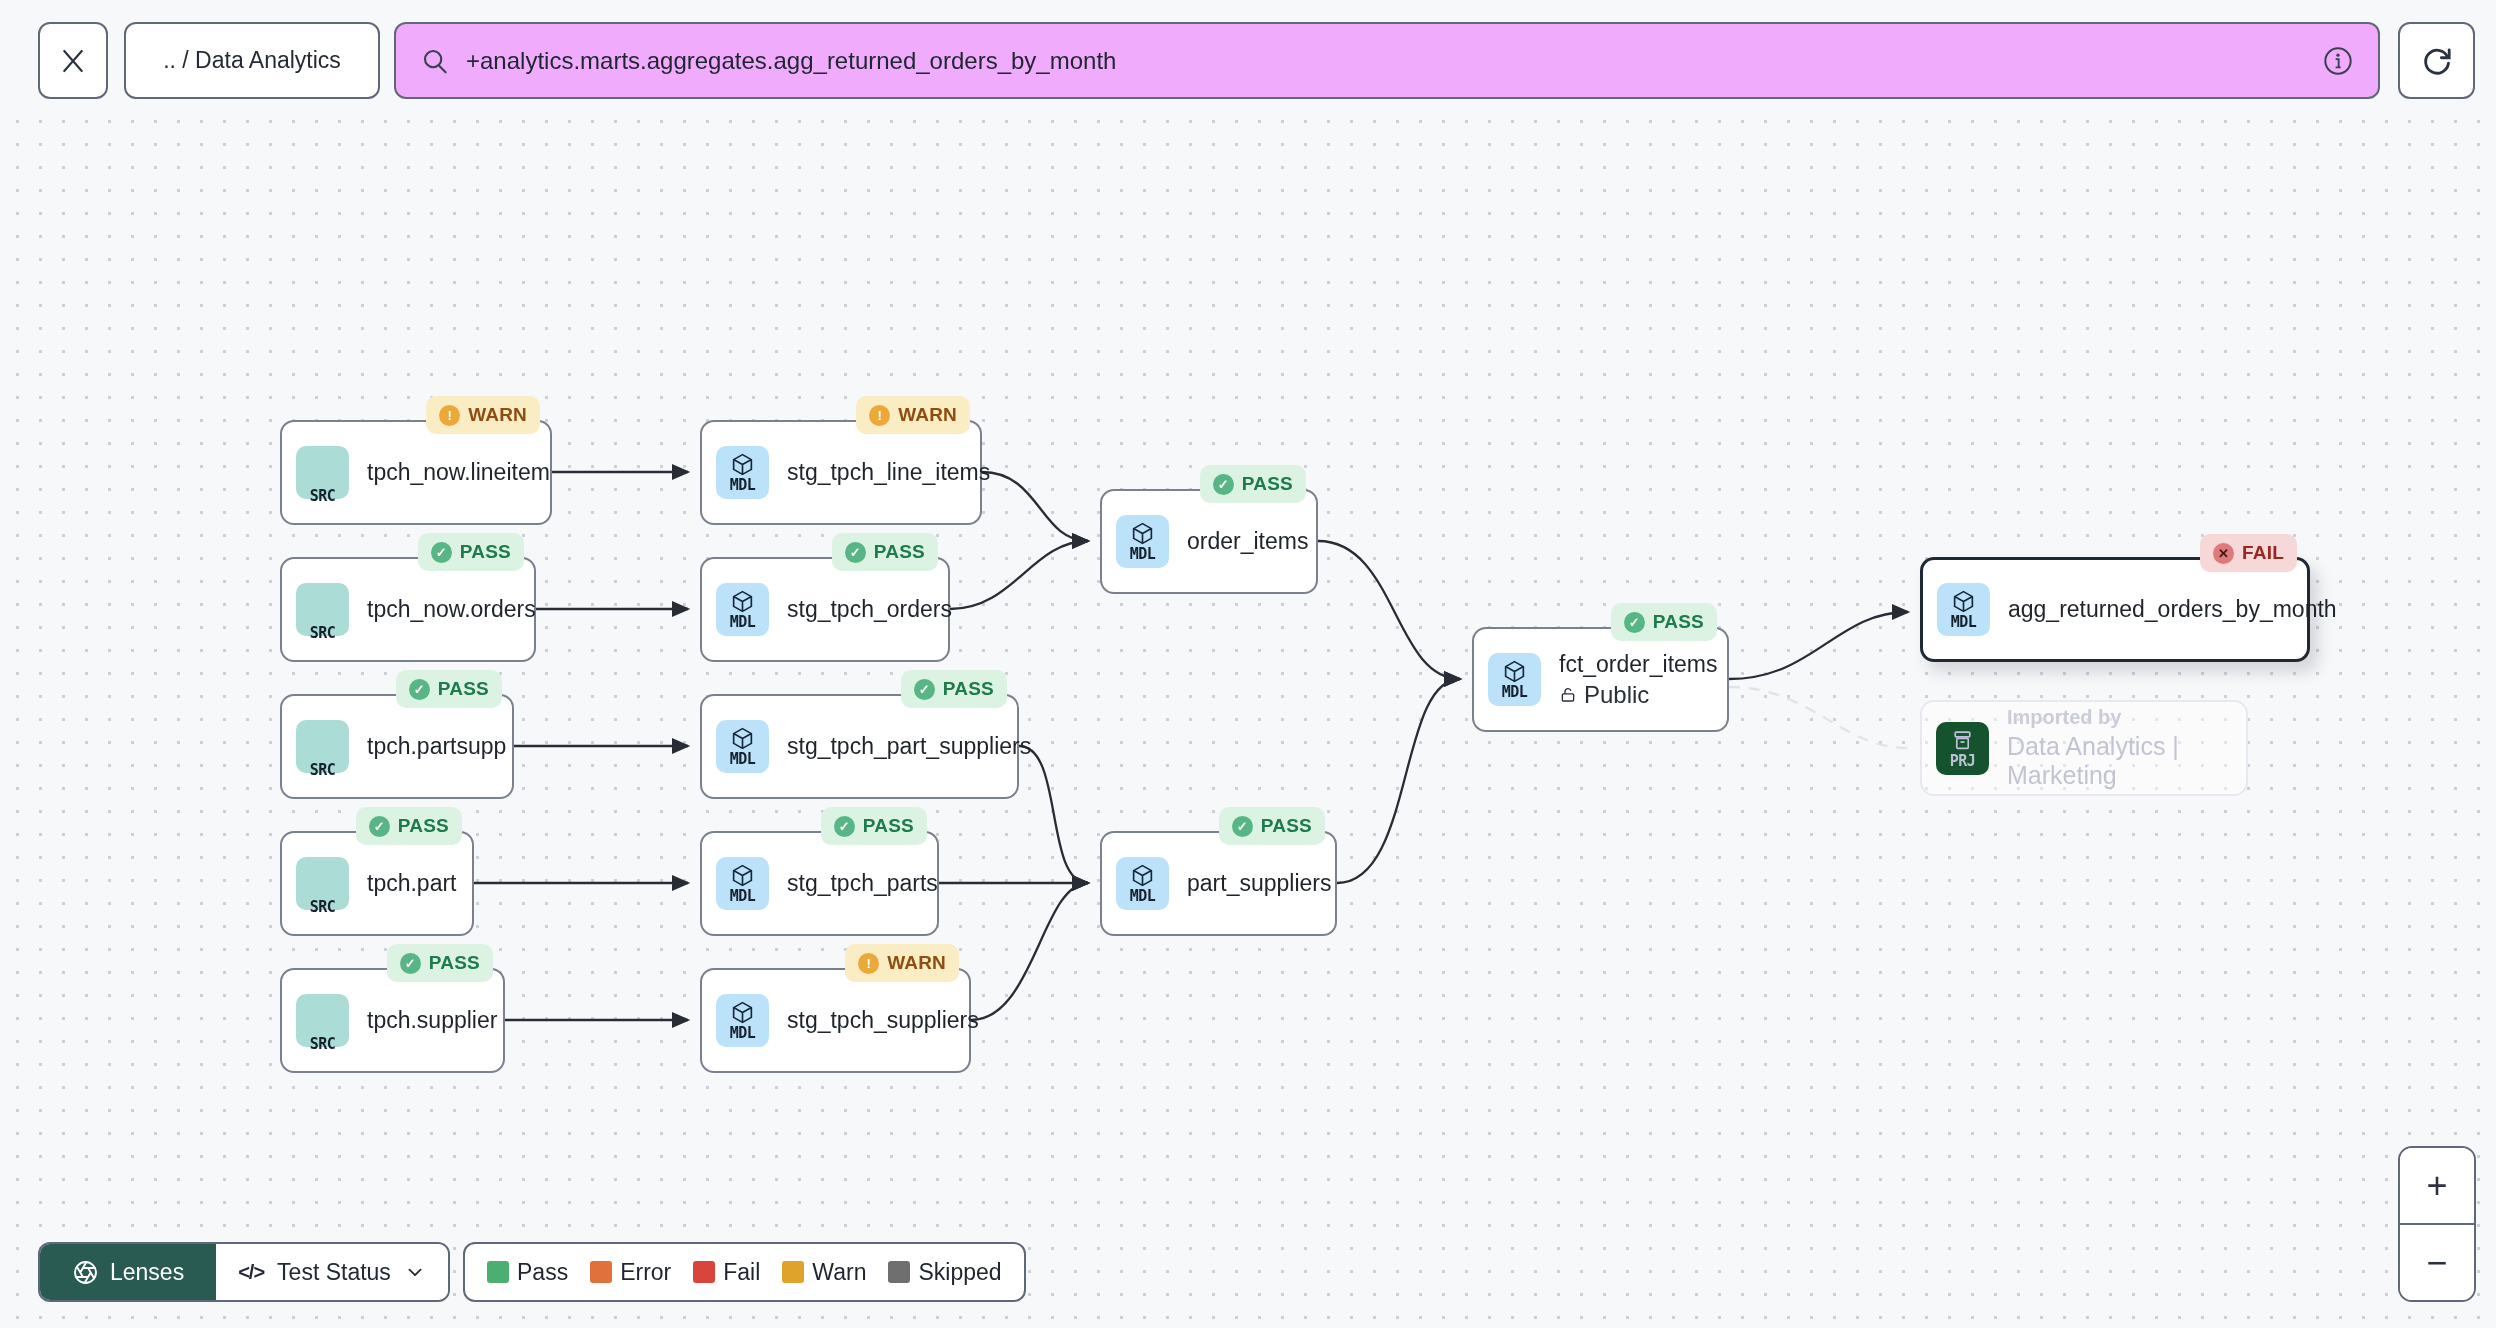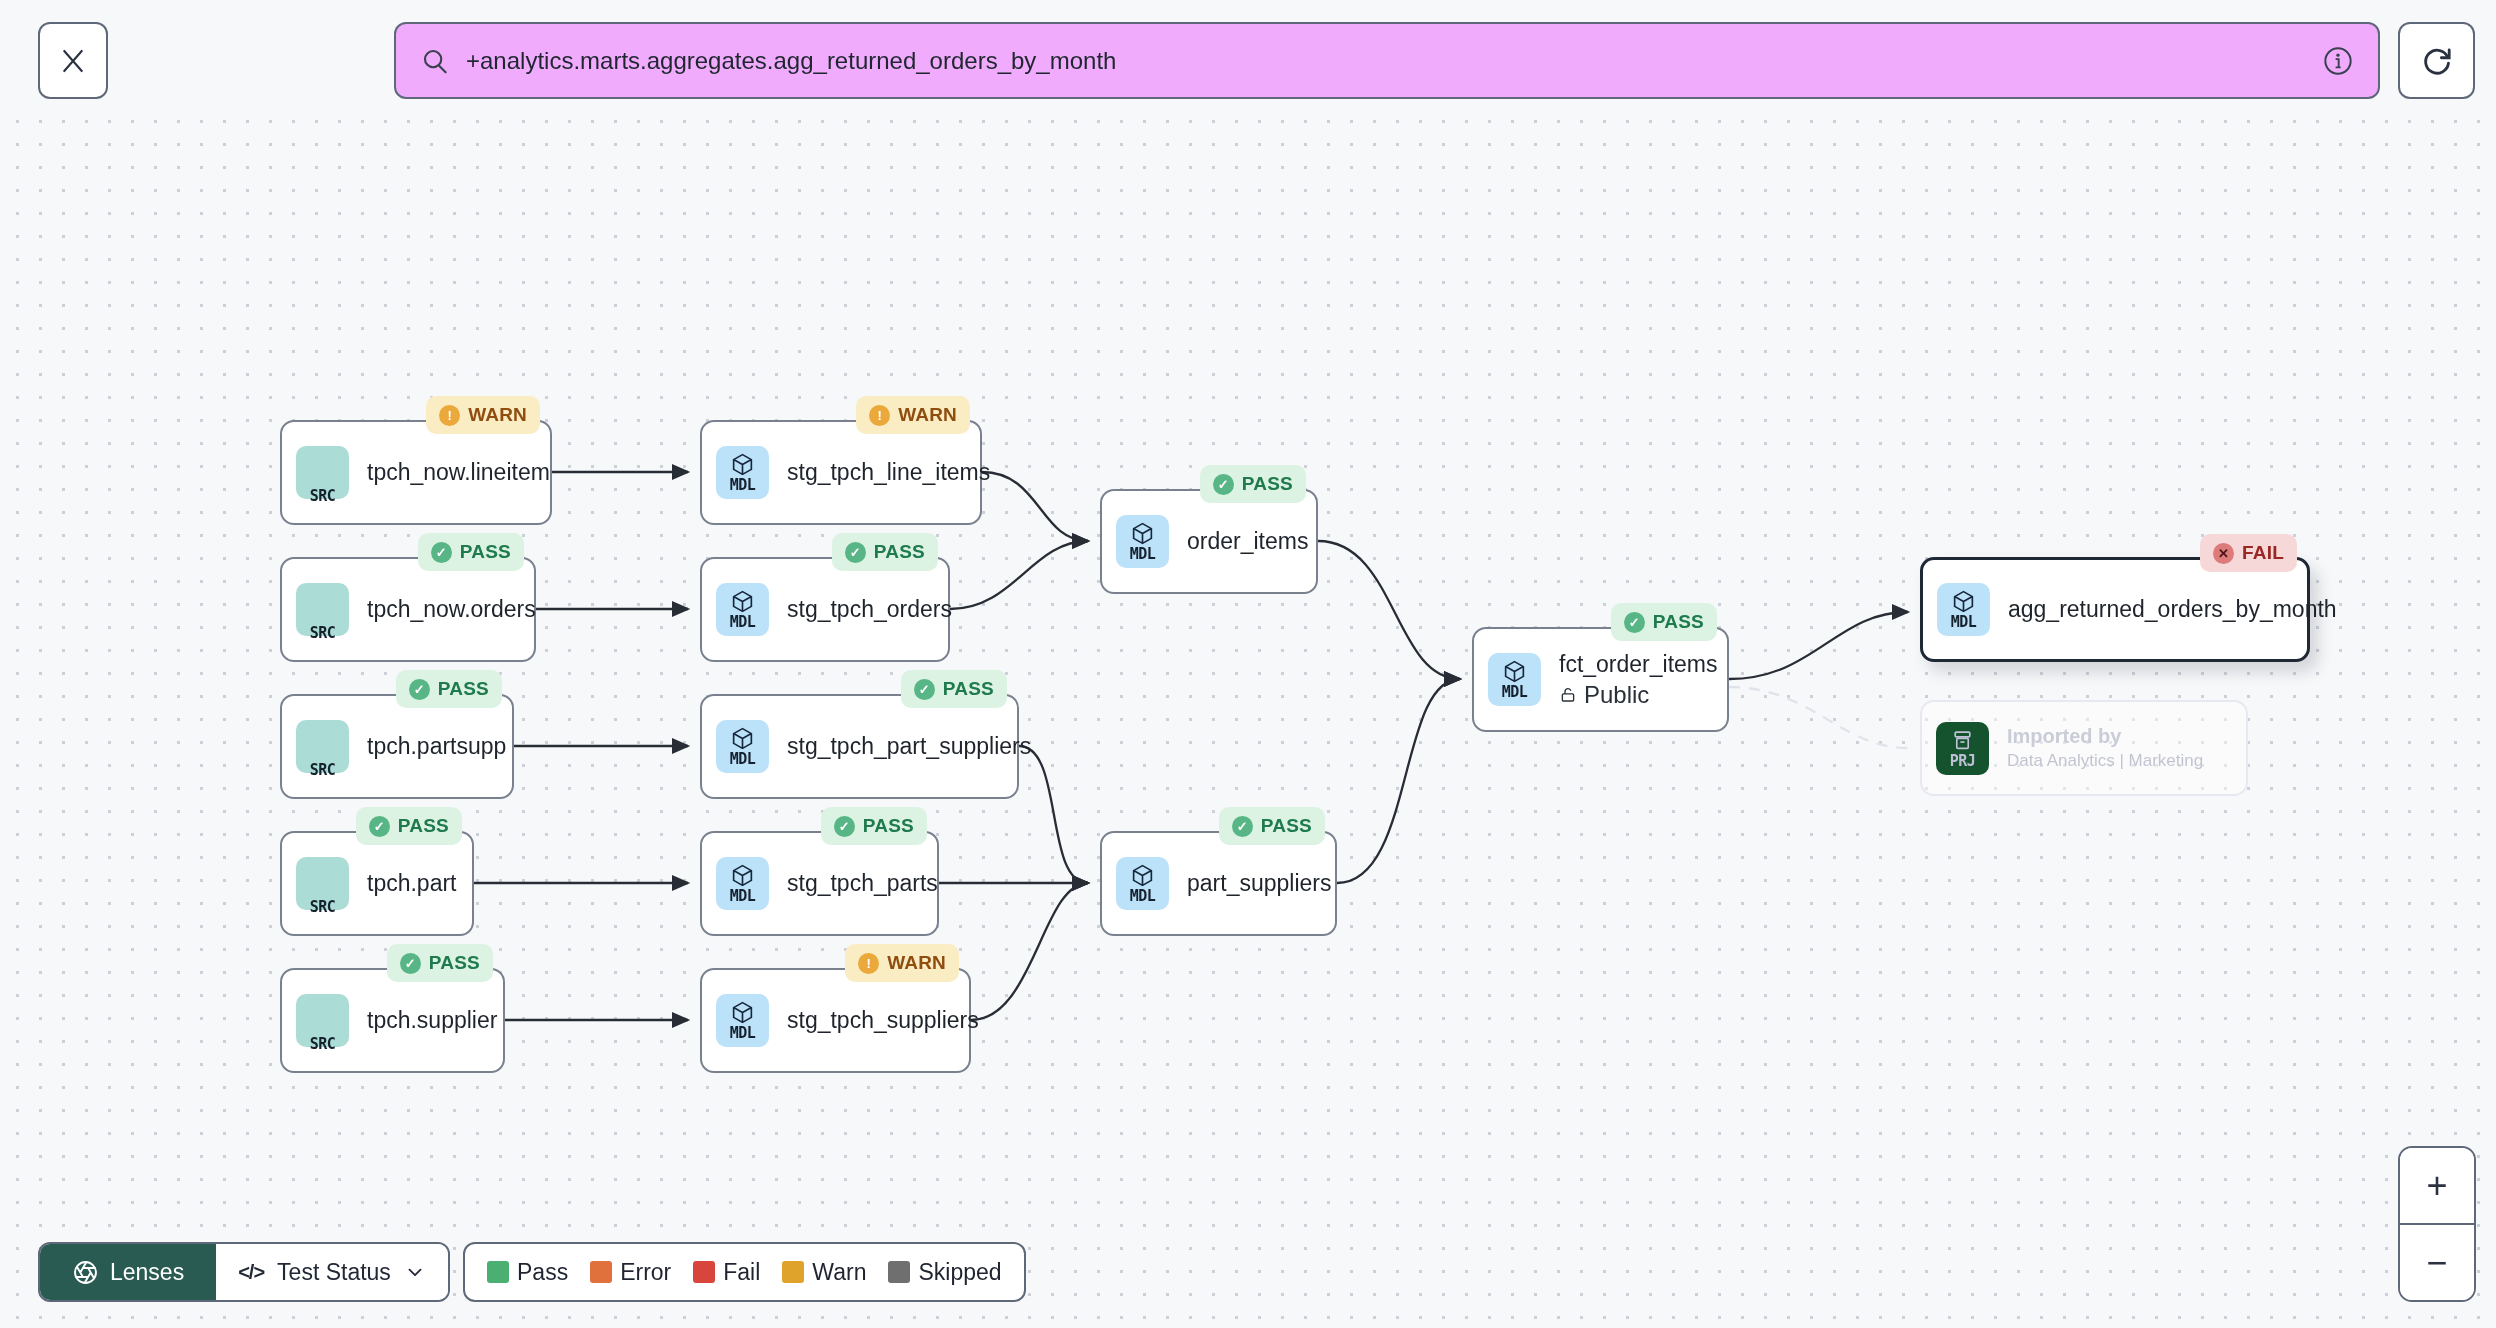--- a/index.html
+++ b/index.html
@@ -82,21 +82,21 @@
   .badge-warn .dot { background:#EBA93C; color:#FFFFFF; }
   .badge-fail { background:#F7D8D8; color:#992722; }
   .badge-fail .dot { background:#DD7A7A; color:#4A1414; }
 
   
   .node.ghost {
     border:2px solid #E8E9F0; background:rgba(255,255,255,0.45); cursor:default;
     height:96px;
   }
   .ghost-line1 { font-size:20px; color:#CACDD7;font-weight:bold; }
-  .ghost-line2 { font-size:17px; color:#C2C5D1; }
+  .ghost-line2 { font-size:25px; color:#C2C5D1; }
 
   
   .lens-group {
     position:absolute; left:38px; top:1242px; height:60px;
     border:2px solid #5F6879; border-radius:12px; background:#FFFFFF;
     display:flex; overflow:hidden; align-items:stretch;
   }
   .lens-left {
     background:#2A5B52; color:#FFFFFF; display:flex; align-items:center;
     gap:11px; padding:0 32px; font-size:23px; cursor:pointer;
@@ -153,20 +153,23 @@
     </g>
     <path d="M1729 687 C1812 687 1840 748 1908 748" stroke="#E2E3EA" stroke-width="2.3" fill="none" stroke-dasharray="11 9"></path>
   </svg>
 
   <div class="topbtn close-btn">
     <svg width="30" height="30" viewBox="0 0 24 24" stroke="#2A3140" stroke-width="1.7" fill="none" stroke-linecap="round">
       <path d="M5 4 L19 20 M19 4 L5 20"></path>
     </svg>
   </div>
 
+  <div class="topbtn crumb-btn">
+    <span>.. / Data Analytics</span>
+  </div>
 
   <div class="search-box">
     <svg width="30" height="30" viewBox="0 0 24 24" stroke="#39404F" stroke-width="1.7" fill="none" stroke-linecap="round">
       <circle cx="10.5" cy="10.5" r="6.5"></circle>
       <path d="M15.3 15.8 L20.5 21"></path>
     </svg>
     <input class="search-input" type="text" value="+analytics.marts.aggregates.agg_returned_orders_by_month" style="">
     <svg width="32" height="32" viewBox="0 0 24 24">
       <circle cx="12" cy="12" r="9.5" stroke="#39404F" stroke-width="1.5" fill="none"></circle>
       <circle cx="12" cy="7.6" r="1.25" fill="#39404F"></circle>

